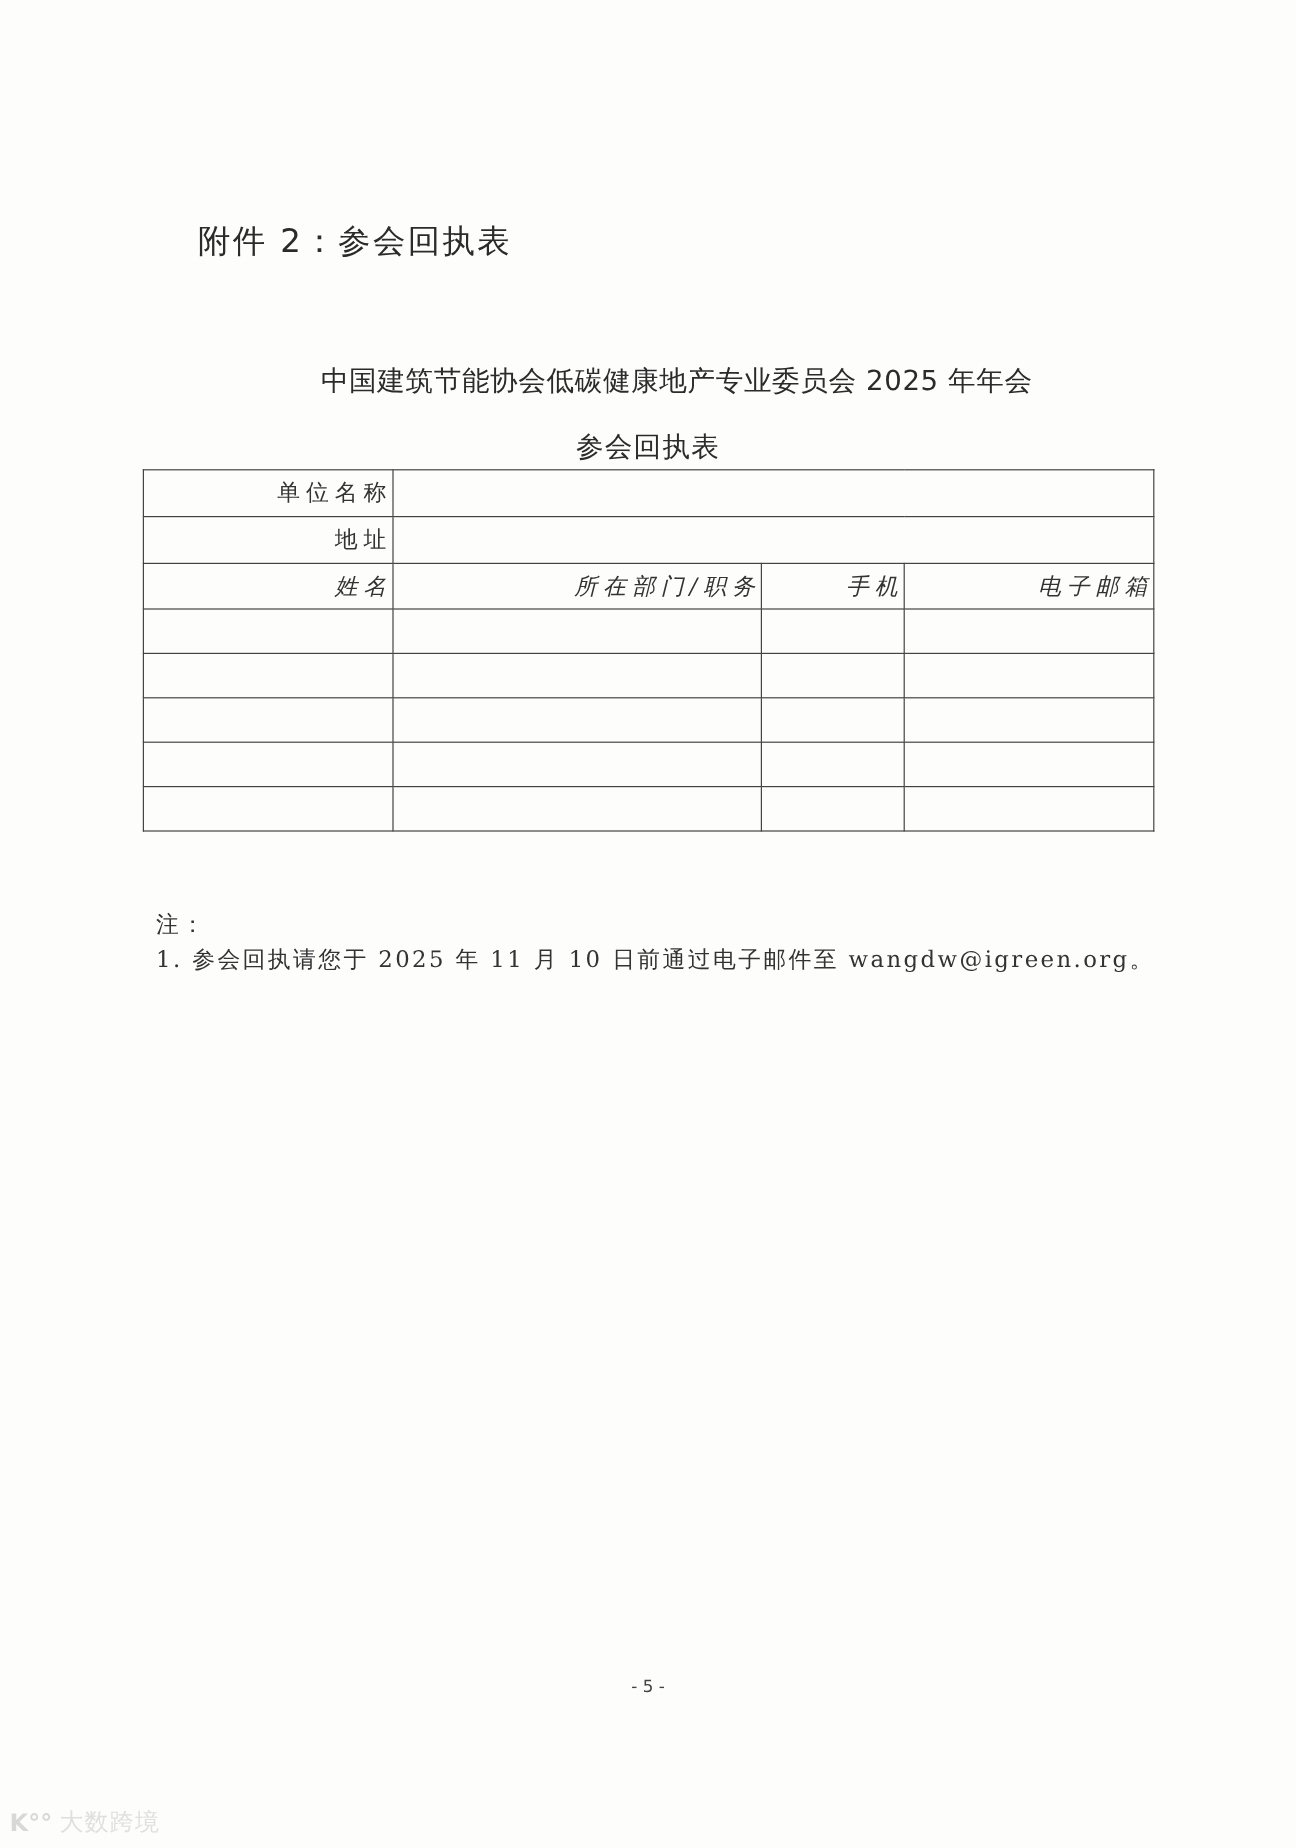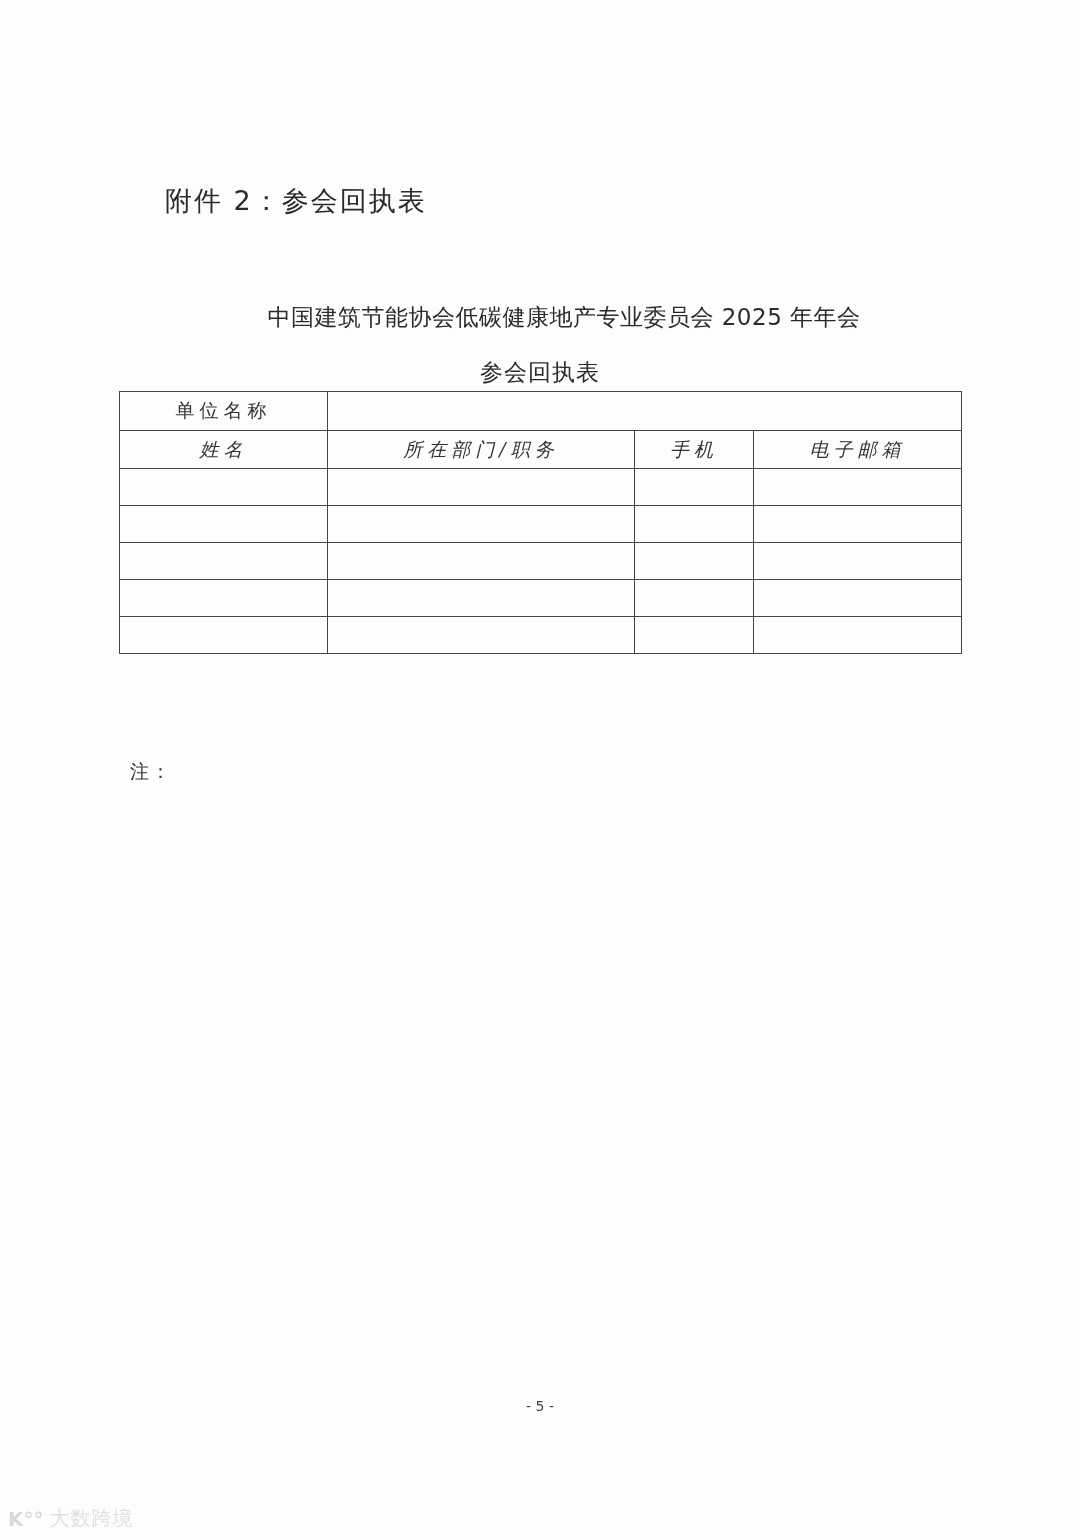--- a/index.html
+++ b/index.html
@@ -19,21 +19,21 @@
   .doc-subtitle {
     left: 0; width: 1080px; top: 357px; text-align: center; font-size: 23px; color: #2b2b2b; letter-spacing: 1px;
   }
   table.form {
     position: absolute; left: 119px; top: 391px;
     border-collapse: collapse; table-layout: fixed;
     width: 842px;
   }
   table.form td {
     border: 1.3px solid #444;
-    padding: 0; text-align: center; vertical-align: middle;
+    padding: 0; text-align: right; vertical-align: middle;
     font-family: "DejaVu Serif", "Liberation Serif", serif;
     font-size: 19px; color: #333; letter-spacing: 5px; margin-top: 32px;
   }
   .r-org td { height: 38px; }
   .r-addr td { height: 38px; }
   .r-head td { height: 37px; font-style: italic; }
   .r-data td { height: 36px; }
   .notes {
     left: 130px; top: 757px;
     font-family: "DejaVu Serif", "Liberation Serif", serif;
@@ -60,20 +60,24 @@
 <table class="form">
   <colgroup>
     <col style="width:208px">
     <col style="width:307px">
     <col style="width:119px">
     <col style="width:208px">
   </colgroup>
   <tbody>
       <tr class="r-org">
     <td>单位名称</td>
+    <td colspan="3"></td>
+  </tr>
+  <tr class="r-addr">
+    <td>地址</td>
     <td colspan="3"></td>
   </tr>
   <tr class="r-head">
     <td>姓名</td>
     <td>所在部门/职务</td>
     <td>手机</td>
     <td>电子邮箱</td>
   </tr>
   <tr class="r-data">
     <td></td>
@@ -103,20 +107,21 @@
     <td></td>
     <td></td>
     <td></td>
     <td></td>
   </tr>
 </tbody>
   </table>
 
 <div class="abs notes">
   <div class="line">注：</div>
+  <div class="line">1. 参会回执请您于 2025 年 11 月 10 日前通过电子邮件至 wangdw@igreen.org。</div>
 </div>
 
 <div class="abs page-num">- 5 -</div>
 
 <div class="abs watermark">
   <span class="logo">K°°</span>
   <span class="wm-text">大数跨境</span>
 </div>
 
 </body></html>

